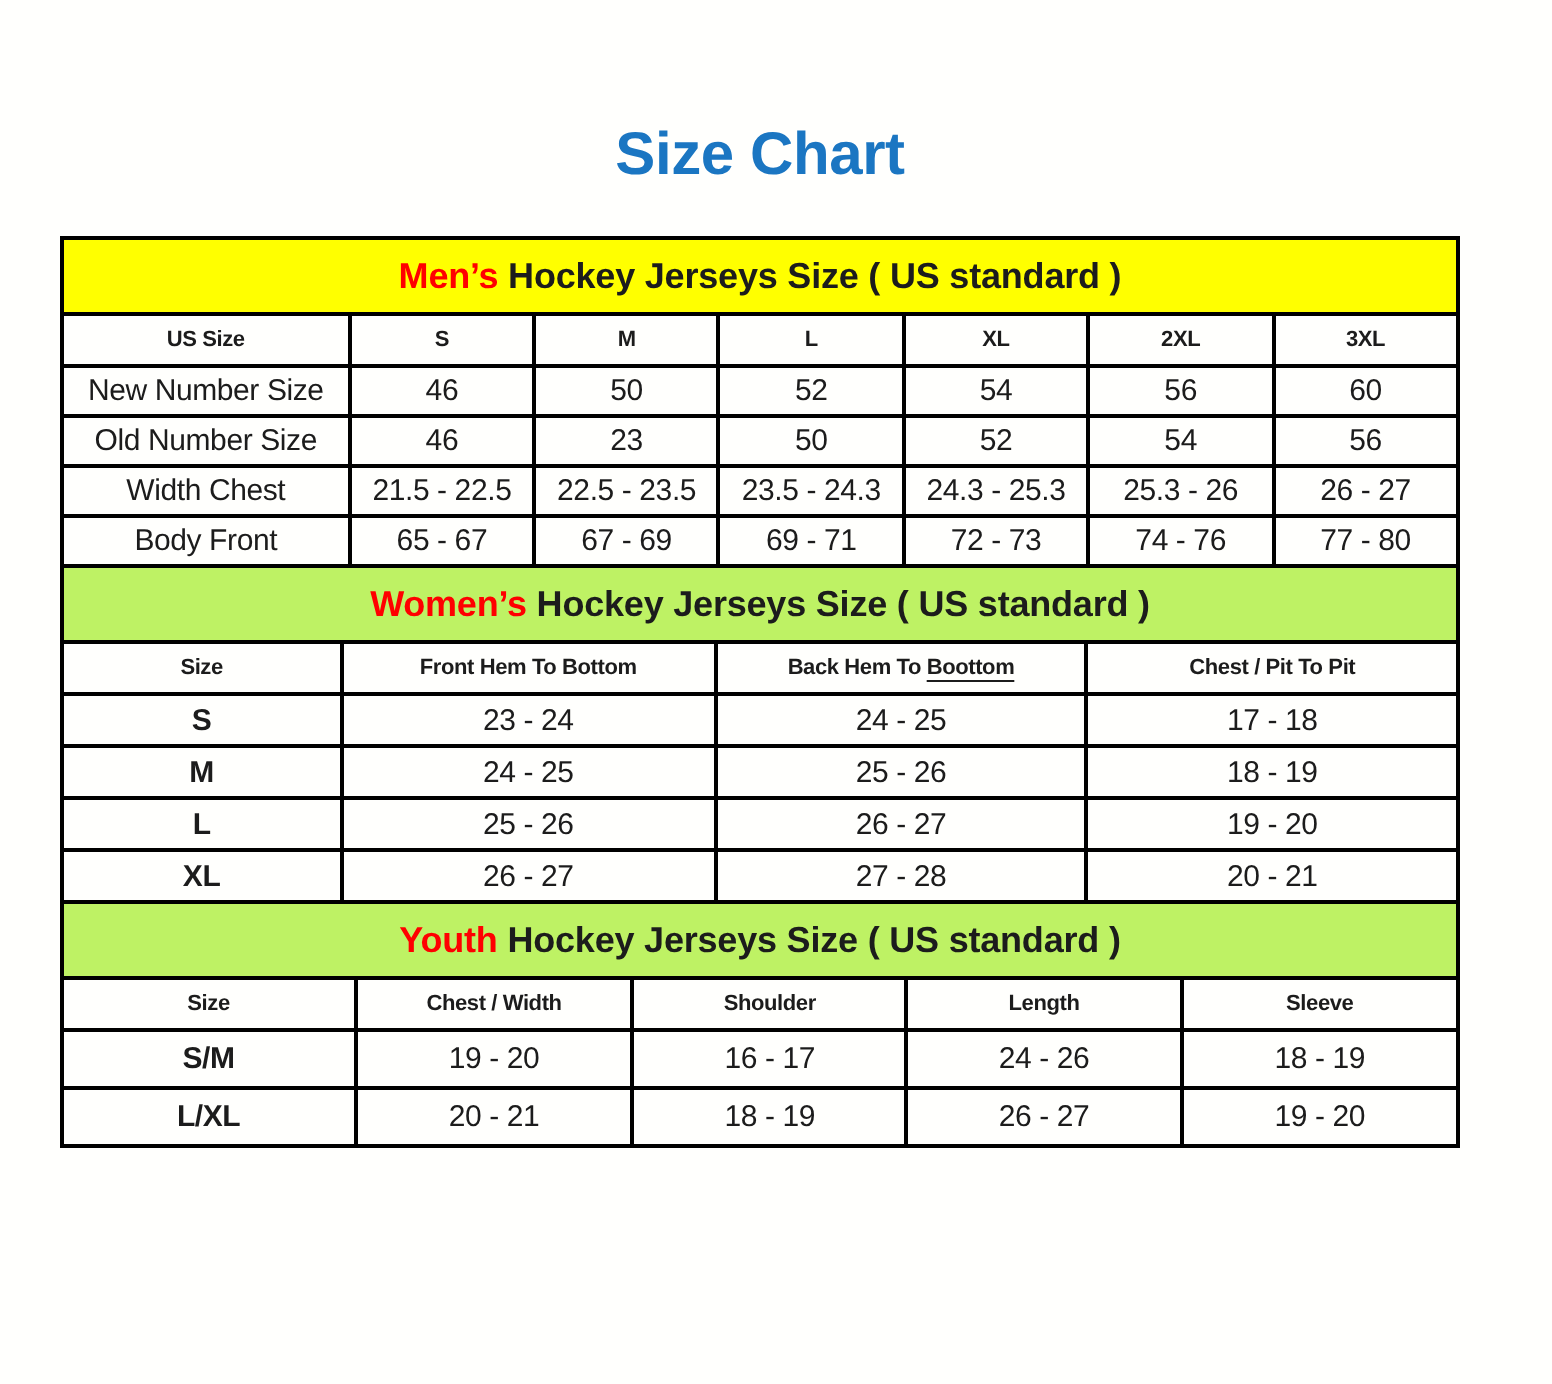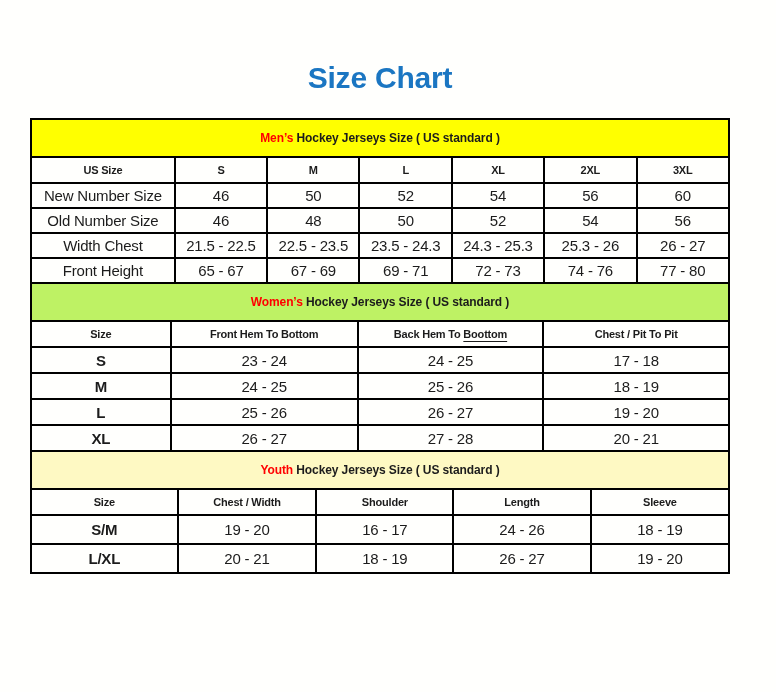--- a/index.html
+++ b/index.html
@@ -16,21 +16,21 @@
   .tables{width:700px;margin:22px auto 0;}
   table.size-table{
     width:100%;border-collapse:collapse;table-layout:fixed;
   }
   table.size-table + table.size-table{margin-top:-2px;}
   td,th{
     border:2px solid #000;text-align:center;vertical-align:middle;
     padding:0 2px;letter-spacing:-0.2px;overflow:hidden;white-space:nowrap;
   }
   .banner-row td{
-    height:36px;font-size:12px;font-weight:bold;letter-spacing:-0.1px;
+    height:36px;font-size:18px;font-weight:bold;letter-spacing:-0.1px;
   }
   .head-row th{height:24px;font-size:11px;font-weight:bold;}
   .data-row td{font-size:15px;font-weight:normal;}
   .data-row td.row-label{font-weight:normal;}
   .data-row td.row-label.b{font-weight:bold;}
   .t-mens  .data-row td{height:23px;}
   .t-womens .data-row td{height:24px;}
   .t-youth .data-row td{height:27px;text-align:center;}
   .squiggle{
     text-decoration-line:underline;
@@ -75,37 +75,37 @@
             <td>46</td>
             <td>50</td>
             <td>52</td>
             <td>54</td>
             <td>56</td>
             <td>60</td>
           </tr>
           <tr class="data-row">
             <td class="row-label">Old Number Size</td>
             <td>46</td>
-            <td>48</td>
+            <td>23</td>
             <td>50</td>
             <td>52</td>
             <td>54</td>
             <td>56</td>
           </tr>
           <tr class="data-row">
             <td class="row-label">Width Chest</td>
             <td>21.5 - 22.5</td>
             <td>22.5 - 23.5</td>
             <td>23.5 - 24.3</td>
             <td>24.3 - 25.3</td>
             <td>25.3 - 26</td>
             <td>26 - 27</td>
           </tr>
           <tr class="data-row">
-            <td class="row-label">Front Height</td>
+            <td class="row-label">Body Front</td>
             <td>65 - 67</td>
             <td>67 - 69</td>
             <td>69 - 71</td>
             <td>72 - 73</td>
             <td>74 - 76</td>
             <td>77 - 80</td>
           </tr>
         </tbody>
       </table>
       <table class="size-table t-womens">
@@ -154,21 +154,21 @@
       <table class="size-table t-youth">
         <colgroup>
           <col style="width: 21%;">
           <col style="width: 19.9%;">
           <col style="width: 19.6%;">
           <col style="width: 19.7%;">
           <col style="width: 19.8%;">
         </colgroup>
         <tbody>
           <tr class="banner-row">
-            <td colspan="5" style="background: #fef9c3;"><span style="color: rgb(255, 0, 0);">Youth</span><span> Hockey Jerseys Size ( US standard )</span></td>
+            <td colspan="5" style="background: #bef264;"><span style="color: rgb(255, 0, 0);">Youth</span><span> Hockey Jerseys Size ( US standard )</span></td>
           </tr>
           <tr class="head-row">
             <th>Size</th>
             <th>Chest / Width</th>
             <th>Shoulder</th>
             <th>Length</th>
             <th>Sleeve</th>
           </tr>
           <tr class="data-row">
             <td class="row-label b">S/M</td>

